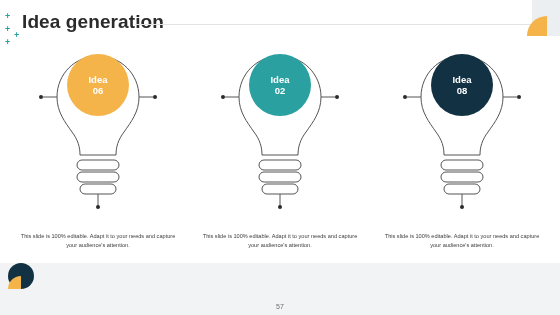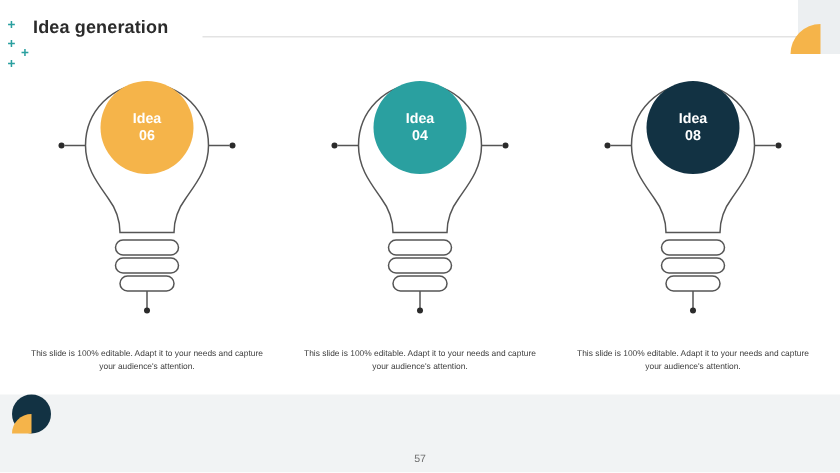--- a/index.html
+++ b/index.html
@@ -32,21 +32,21 @@
   .plus.p1 { left: 5px;  top: 12px; }
   .plus.p2 { left: 5px;  top: 25px; }
   .plus.p3 { left: 5px;  top: 38px; }
   .plus.p4 { left: 14px; top: 31px; }
 
   
   .title {
     position: absolute;
     left: 22px;
     top: 11px;
-    font-size: 12px;
+    font-size: 19px;
     font-weight: 700;
     color: #2b2b2b;
     letter-spacing: 0.1px;
   }
   .title-rule {
     position: absolute;
     left: 135px;
     top: 24px;
     width: 411px;
     height: 1px;
@@ -232,21 +232,21 @@
         <path d="M70 8 C47 8 29 26 29 49 C29 64 37 74 44 84 C50 92 52 99 52 107 L88 107 C88 99 90 92 96 84 C103 74 111 64 111 49 C111 26 93 8 70 8 Z" fill="none" stroke="#555" stroke-width="1"></path>
         <path d="M54 112 h32 a5 5 0 0 1 0 10 h-32 a5 5 0 0 1 0 -10 Z" fill="none" stroke="#555" stroke-width="1"></path>
         <path d="M54 124 h32 a5 5 0 0 1 0 10 h-32 a5 5 0 0 1 0 -10 Z" fill="none" stroke="#555" stroke-width="1"></path>
         <path d="M57 136 h26 a5 5 0 0 1 0 10 h-26 a5 5 0 0 1 0 -10 Z" fill="none" stroke="#555" stroke-width="1"></path>
         <path d="M70 146 v12" fill="none" stroke="#555" stroke-width="1"></path>
         <path d="M29 49 h-14" fill="none" stroke="#555" stroke-width="1"></path>
         <path d="M111 49 h14" fill="none" stroke="#555" stroke-width="1"></path>
       </svg>
       <div class="bulb-head" style="background:#2aa0a0">
         <span class="lbl">Idea</span>
-        <span class="num">04</span>
+        <span class="num">02</span>
       </div>
       <span class="dot" style="left:11px; top:47px;"></span>
       <span class="dot" style="left:125px; top:47px;"></span>
       <span class="dot" style="left:68px; top:157px;"></span>
     </div>
 
     <div class="bulb b3">
       <svg class="bulb-outline" viewBox="0 0 140 170">
         <path d="M70 8 C47 8 29 26 29 49 C29 64 37 74 44 84 C50 92 52 99 52 107 L88 107 C88 99 90 92 96 84 C103 74 111 64 111 49 C111 26 93 8 70 8 Z" fill="none" stroke="#555" stroke-width="1"></path>
         <path d="M54 112 h32 a5 5 0 0 1 0 10 h-32 a5 5 0 0 1 0 -10 Z" fill="none" stroke="#555" stroke-width="1"></path>

